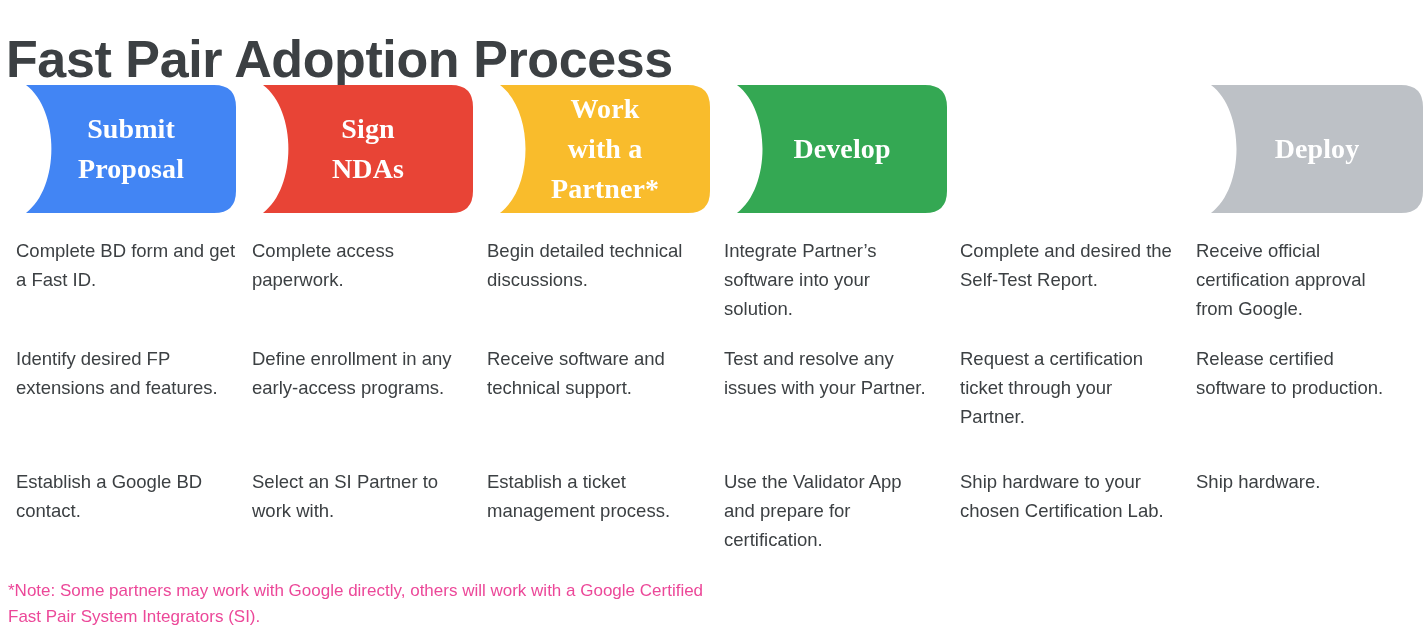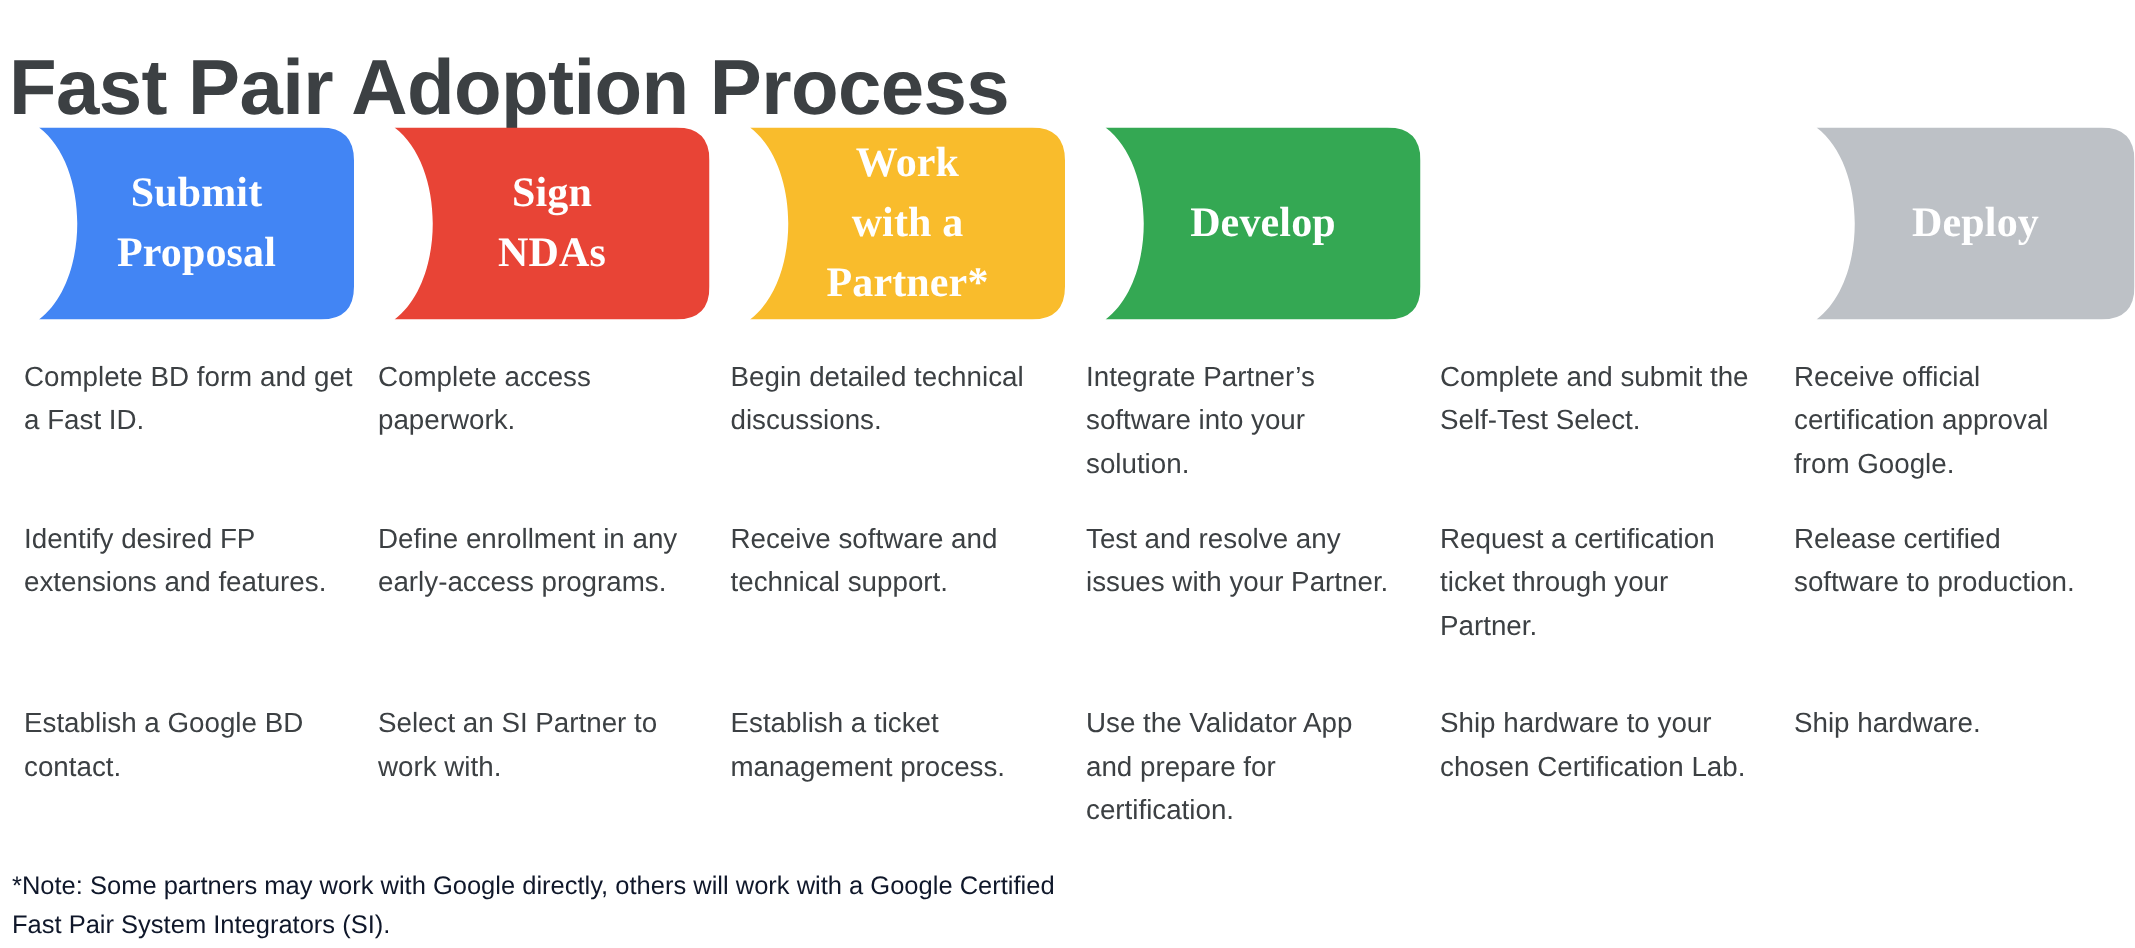--- a/index.html
+++ b/index.html
@@ -98,21 +98,21 @@
   }
 
   
   .footnote {
     position: absolute;
     left: 8px;
     top: 578px;
     width: 700px;
     font-size: 17px;
     line-height: 26px;
-    color: #0f172a;
+    color: #ec4899;
     font-weight: 400;
   }
 </style>
 </head>
 <body>
 
 <div class="page">
 
   <h1 class="page-title">Fast Pair Adoption Process</h1>
 
@@ -162,21 +162,21 @@
         <div class="banner-label">Deploy</div>
       </div>
     </div>
 
   <div class="grid">
       <div class="grid-row" style="position: absolute; top: 0px; left: 0px;">
         <div class="cell" style="left: 16px; width: 225px; top: 0px;">Complete BD form and get a Fast ID.</div>
         <div class="cell" style="left: 252px; width: 205px; top: 0px;">Complete access paperwork.</div>
         <div class="cell" style="left: 487px; width: 216px; top: 0px;">Begin detailed technical discussions.</div>
         <div class="cell" style="left: 724px; width: 208px; top: 0px;">Integrate Partner’s software into your solution.</div>
-        <div class="cell" style="left: 960px; width: 212px; top: 0px;">Complete and submit the Self-Test Select.</div>
+        <div class="cell" style="left: 960px; width: 212px; top: 0px;">Complete and desired the Self-Test Report.</div>
         <div class="cell" style="left: 1196px; width: 200px; top: 0px;">Receive official certification approval from Google.</div>
       </div>
       <div class="grid-row" style="position: absolute; top: 108px; left: 0px;">
         <div class="cell" style="left: 16px; width: 225px; top: 0px;">Identify desired FP extensions and features.</div>
         <div class="cell" style="left: 252px; width: 205px; top: 0px;">Define enrollment in any early-access programs.</div>
         <div class="cell" style="left: 487px; width: 216px; top: 0px;">Receive software and technical support.</div>
         <div class="cell" style="left: 724px; width: 208px; top: 0px;">Test and resolve any issues with your Partner.</div>
         <div class="cell" style="left: 960px; width: 212px; top: 0px;">Request a certification ticket through your Partner.</div>
         <div class="cell" style="left: 1196px; width: 200px; top: 0px;">Release certified software to production.</div>
       </div>

